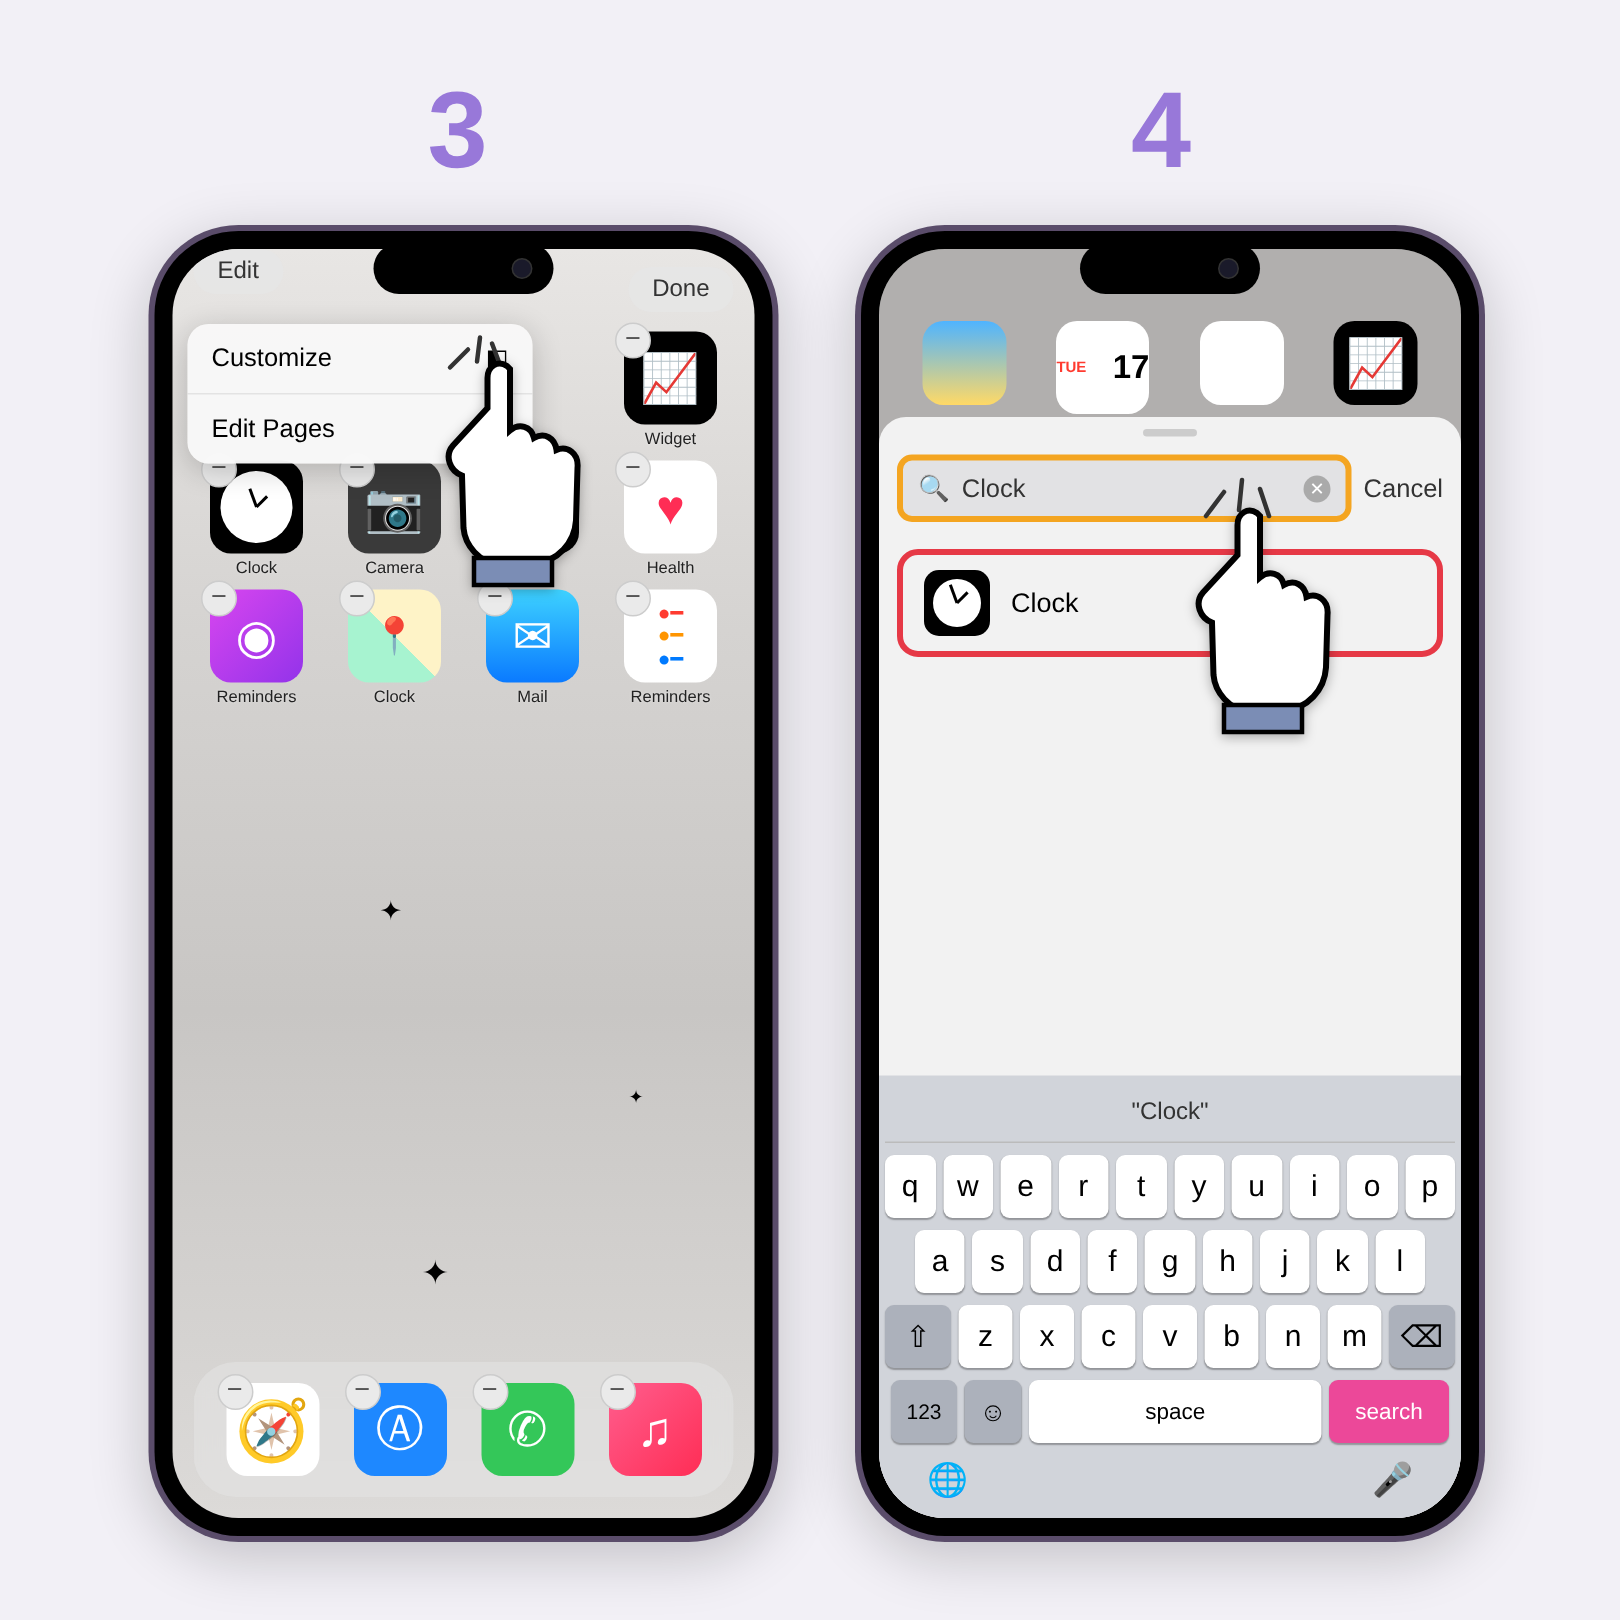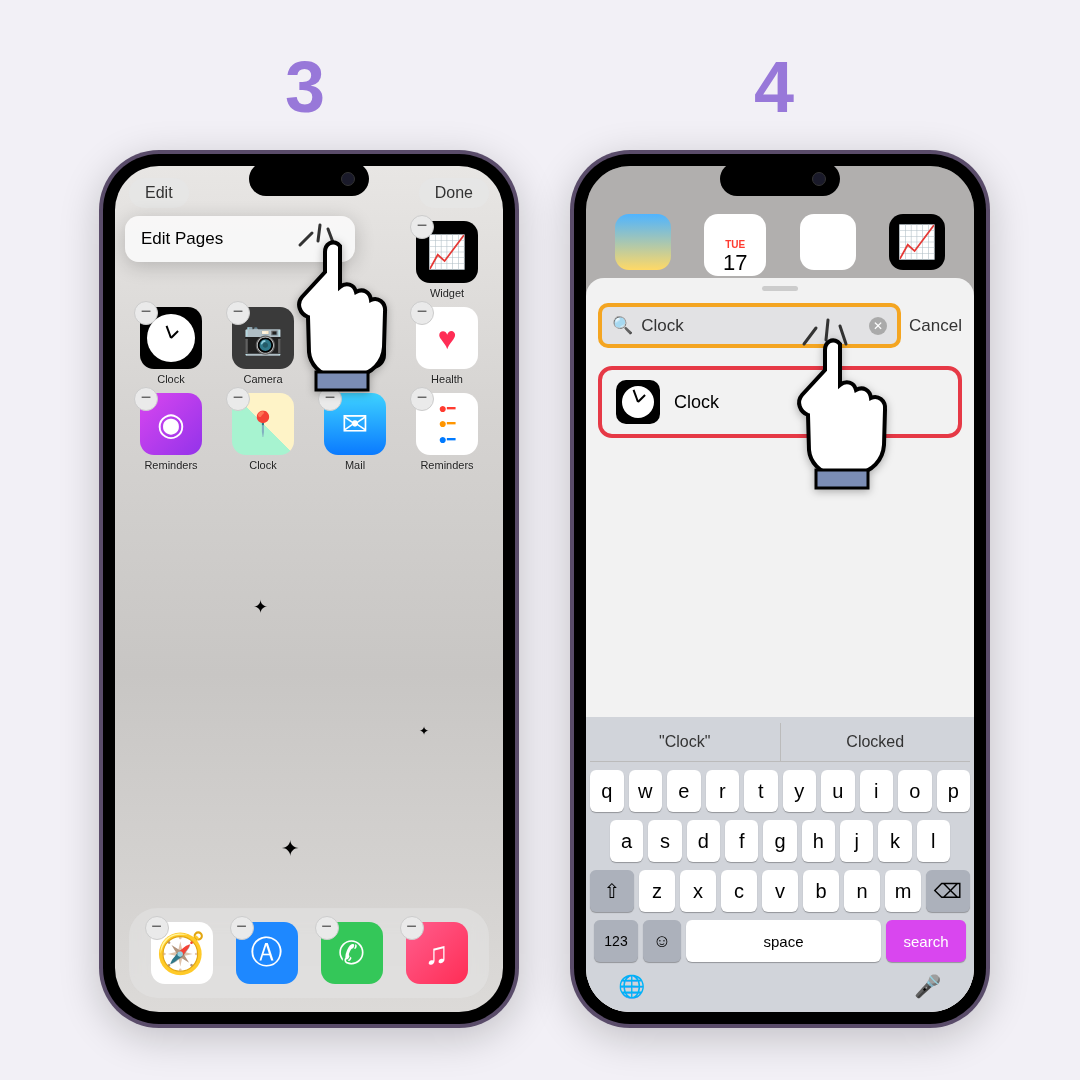--- a/index.html
+++ b/index.html
@@ -22,21 +22,21 @@
 .del-badge{position:absolute;top:-6px;left:-6px;width:22px;height:22px;background:#eaeaea;border-radius:50%;font-size:18px;line-height:18px;text-align:center;color:#555;border:1px solid #ccc}
 .dock{position:absolute;bottom:14px;left:14px;right:14px;height:90px;background:rgba(230,230,230,0.5);border-radius:28px;display:flex;justify-content:space-around;align-items:center;padding:0 10px;backdrop-filter:blur(10px)}
 .sparkle{position:absolute;color:#000;font-size:18px}
 .hand{position:absolute;z-index:100;pointer-events:none}
 .hand svg{filter:drop-shadow(0 2px 4px rgba(0,0,0,0.3))}
 .click-lines{position:absolute;z-index:99}
 
 .dim-bg{position:absolute;inset:0;background:rgba(50,50,50,0.3)}
 .top-apps-row{position:absolute;top:48px;left:12px;right:12px;display:flex;justify-content:space-around;z-index:2}
 .top-apps-row .app-icon{width:56px;height:56px}
-.cal-widget{width:62px;height:62px;background:#fff;border-radius:14px;display:flex;flex-direction:column;align-items:center;justify-content:flex-end;font-size:10px}
+.cal-widget{width:62px;height:62px;background:#fff;border-radius:14px;display:flex;flex-direction:row;align-items:center;justify-content:space-between;font-size:10px}
 .sheet{position:absolute;top:112px;left:0;right:0;bottom:0;background:#f2f2f2;border-radius:18px 18px 0 0;z-index:10}
 .grabber{width:36px;height:5px;background:#ccc;border-radius:3px;margin:8px auto}
 .search-row{display:flex;align-items:center;padding:4px 12px 10px;gap:8px}
 .search-field{flex:1;background:#e2e2e4;border-radius:10px;padding:8px 10px;display:flex;align-items:center;gap:8px;font-size:17px;color:#333}
 .search-field .mag{color:#888}
 .clear-x{width:18px;height:18px;background:#aaa;border-radius:50%;color:#fff;font-size:12px;display:flex;align-items:center;justify-content:center;margin-left:auto}
 .cancel-link{font-size:17px;color:#333}
 .result-row{margin:8px 12px;background:transparent;border-radius:14px;padding:10px 14px;display:flex;align-items:center;gap:14px}
 .clock-thumb{width:44px;height:44px;background:#000;border-radius:10px;display:flex;align-items:center;justify-content:center}
 .clock-face{width:32px;height:32px;background:#fff;border-radius:50%;position:relative}
@@ -46,36 +46,36 @@
 .sugg-row{display:flex;border-bottom:1px solid #bbb;margin-bottom:8px}
 .sugg{flex:1;text-align:center;padding:10px 0;font-size:16px;color:#333;border-right:1px solid #bbb}
 .sugg:last-child{border-right:none}
 .key-row{display:flex;justify-content:center;gap:5px;margin-bottom:8px}
 .key{background:#fff;border-radius:6px;height:42px;min-width:32px;flex:1;max-width:36px;display:flex;align-items:center;justify-content:center;font-size:20px;box-shadow:0 1px 1px rgba(0,0,0,0.3)}
 .key-sp{background:#acb1bb;flex:0 0 44px;max-width:none}
 .bottom-row{display:flex;gap:5px;padding:0 4px}
 .k-123{background:#acb1bb;border-radius:6px;height:42px;flex:0 0 44px;display:flex;align-items:center;justify-content:center;font-size:14px;box-shadow:0 1px 1px rgba(0,0,0,0.3)}
 .k-emoji{background:#acb1bb;border-radius:6px;height:42px;flex:0 0 38px;display:flex;align-items:center;justify-content:center;font-size:18px;box-shadow:0 1px 1px rgba(0,0,0,0.3)}
 .k-space{background:#fff;border-radius:6px;height:42px;flex:1;display:flex;align-items:center;justify-content:center;font-size:15px;box-shadow:0 1px 1px rgba(0,0,0,0.3)}
-.k-search{background:#d946ef;color:#fff;border-radius:6px;height:42px;flex:0 0 80px;display:flex;align-items:center;justify-content:center;font-size:15px;box-shadow:0 1px 1px rgba(0,0,0,0.3)}
+.k-search{background:#ec4899;color:#fff;border-radius:6px;height:42px;flex:0 0 80px;display:flex;align-items:center;justify-content:center;font-size:15px;box-shadow:0 1px 1px rgba(0,0,0,0.3)}
 .kb-footer{display:flex;justify-content:space-between;padding:12px 28px 0;font-size:22px;color:#555}
 .result-label{font-size:18px;font-weight:500}
 </style>
 </head>
 <body>
 
 <div class="step-num" style="left:285px;top:46px">3</div>
 <div class="step-num" style="left:754px;top:46px">4</div>
 
 <div class="phone" style="left:99px;top:150px">
   <div class="phone-inner">
     <div class="notch"></div>
     <div class="screen">
 
-      <div class="pill-btn" style="top:12px;left:14px">Edit</div>
+      <div class="pill-btn" style="top:0;left:14px">Edit</div>
       <div class="pill-btn" style="top:12px;right:14px">Done</div>
 
       <div class="app-grid">
         <div class="app" style="visibility:hidden"></div>
         <div class="app" style="visibility:hidden"></div>
         <div class="app" style="visibility:hidden"></div>
         <div class="app">
           <div class="app-icon" style="background:#000">
               <span>📈</span>
               <div class="del-badge">−</div>
@@ -136,20 +136,24 @@
               <span style="color:#ff3b30">●━</span>
               <span style="color:#ff9500">●━</span>
               <span style="color:#007aff">●━</span>
               <div class="del-badge">−</div>
             </div>
           <div class="app-label">Reminders</div>
         </div>
       </div>
 
       <div class="menu">
+        <div class="menu-item">
+          <span>Customize</span>
+          <span style="font-size:16px">◧</span>
+        </div>
         <div class="menu-item">
           <span>Edit Pages</span>
         </div>
       </div>
 
       <div class="sparkle" style="top:430px;left:138px">✦</div>
       <div class="sparkle" style="top:558px;left:304px;font-size:12px">✦</div>
       <div class="sparkle" style="top:670px;left:166px;font-size:22px">✦</div>
 
       <div class="dock">
@@ -194,21 +198,21 @@
 <div class="phone" style="left:570px;top:150px">
   <div class="phone-inner">
     <div class="notch"></div>
     <div class="screen" style="background:#e8e6e4">
       <div class="dim-bg"></div>
 
       <div class="top-apps-row">
         <div class="app-icon" style="background:linear-gradient(180deg,#4fb4ff,#ffd966)"></div>
         <div class="cal-widget">
           <span style="color:#ff3b30;font-weight:600">TUE</span>
-          <span style="font-size:22px;font-weight:400">17</span>
+          <span style="font-size:22px;font-weight:700">17</span>
         </div>
         <div class="app-icon" style="background:#fff;font-size:26px">✿</div>
         <div class="app-icon" style="background:#000">📈</div>
       </div>
 
       <div class="sheet">
         <div class="grabber"></div>
         <div class="search-row">
           <div class="search-field hl-orange">
             <span class="mag">🔍</span>
@@ -221,21 +225,20 @@
           <div class="clock-thumb">
               <div class="clock-face"></div>
             </div>
           <span class="result-label">Clock</span>
         </div>
       </div>
 
       <div class="keyboard">
         <div class="sugg-row">
           <div class="sugg">"Clock"</div>
-          <div class="sugg">Clocked</div>
         </div>
         <div class="key-row" id="kr1">
             <div class="key">q</div>
             <div class="key">w</div>
             <div class="key">e</div>
             <div class="key">r</div>
             <div class="key">t</div>
             <div class="key">y</div>
             <div class="key">u</div>
             <div class="key">i</div>

